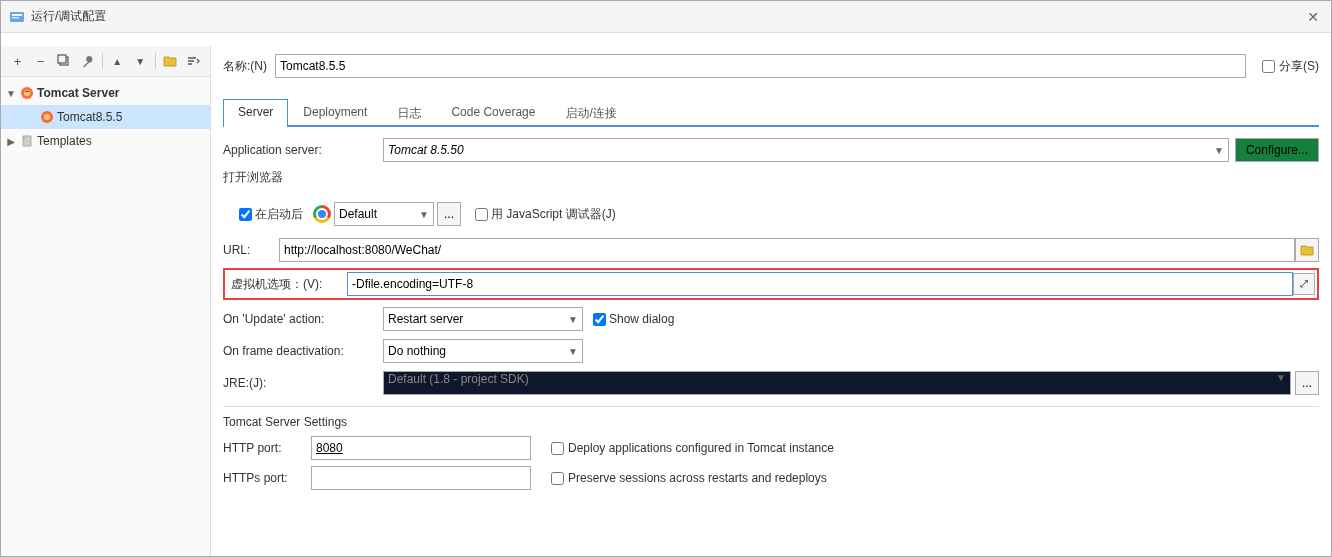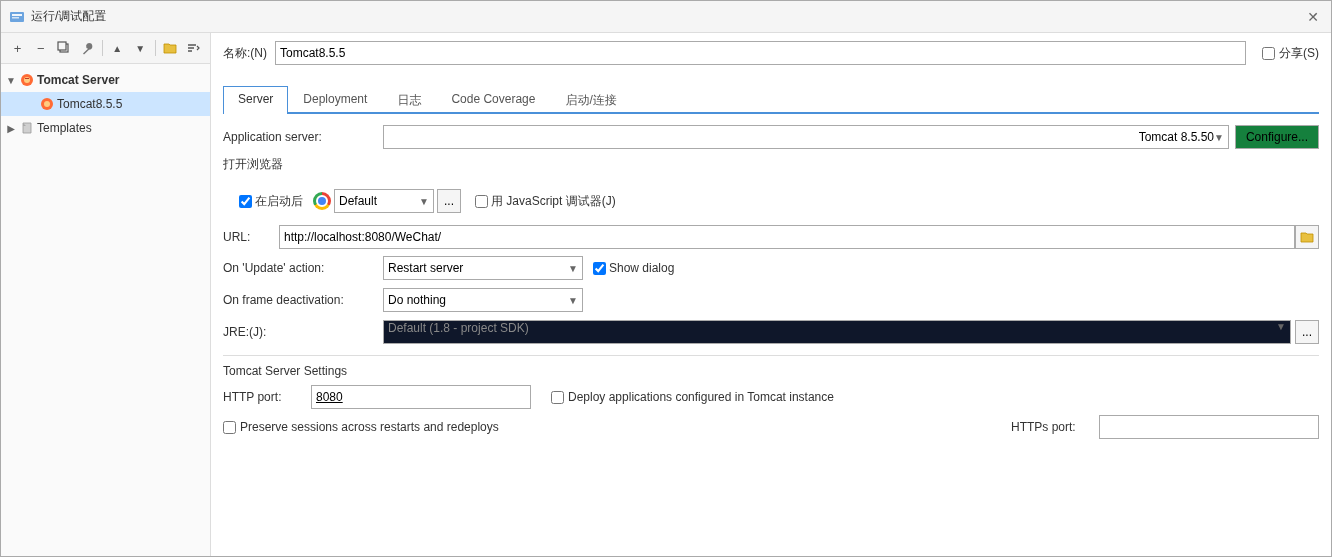--- a/index.html
+++ b/index.html
@@ -12,20 +12,21 @@
       overflow: hidden;
     }
 
     .window {
       width: 1332px;
       height: 557px;
       background: #ffffff;
       border: 1px solid #aaa;
       display: flex;
       flex-direction: column;
+      gap: 13px;
     }
 
     .title-bar {
       background: #f5f5f5;
       border-bottom: 1px solid #ddd;
       height: 32px;
       display: flex;
       align-items: center;
       padding: 0 8px;
       justify-content: space-between;
@@ -242,22 +243,23 @@
 
     .app-server-dropdown {
       flex: 1;
       height: 24px;
       border: 1px solid #aaa;
       background: #fff;
       font-size: 12px;
       padding: 0 4px;
       display: flex;
       align-items: center;
-      justify-content: flex-end;
-      cursor: pointer;
+      justify-content: space-between;
+      cursor: pointer;
+      font-style: italic;
     }
 
     .configure-btn {
       margin-left: 6px;
       padding: 2px 10px;
       border: 1px solid #aaa;
       background: #15803d;
       font-size: 12px;
       cursor: pointer;
       height: 24px;
@@ -620,20 +622,25 @@
       <div class="url-row">
         <span class="url-label">URL:</span>
         <input type="text" class="url-input" value="http://localhost:8080/WeChat/" style="">
         <div class="url-folder-btn">
           <svg width="14" height="12" viewBox="0 0 14 12">
               <path d="M1 2h5l1 1h6v8H1V2z" fill="#e8c040" stroke="#c09000" stroke-width="0.8"></path>
             </svg>
         </div>
       </div>
 
+      <div class="vm-row">
+        <span class="vm-label">虚拟机选项：(V):</span>
+        <input type="text" class="vm-input" value="-Dfile.encoding=UTF-8" style="">
+        <div class="vm-expand-btn">⤢</div>
+      </div>
 
       <div class="form-row">
         <span class="form-label">On 'Update' action:</span>
         <div class="action-dropdown">
           <span>Restart server</span>
           <span class="dropdown-arrow">▼</span>
         </div>
         <label class="show-dialog-label">
           <input type="checkbox" checked="" style="">
           <span>Show dialog</span>
@@ -667,27 +674,27 @@
         </div>
         <div class="form-row" style="flex:1; margin-bottom:0;">
           <label class="deploy-checkbox-row">
             <input type="checkbox" style="">
             <span>Deploy applications configured in Tomcat instance</span>
           </label>
         </div>
       </div>
 
       <div style="display:flex; gap:20px;">
+        <div class="form-row" style="gap:8px; margin-bottom:0;">
+          <span style="width:80px;font-size:12px;color:#333;">HTTPs port:</span>
+          <input type="text" class="http-input" value="" style="">
+        </div>
         <div class="form-row" style="flex:1; margin-bottom:0;">
           <label class="deploy-checkbox-row">
             <input type="checkbox" style="">
             <span>Preserve sessions across restarts and redeploys</span>
           </label>
         </div>
-        <div class="form-row" style="gap:8px; margin-bottom:0;">
-          <span style="width:80px;font-size:12px;color:#333;">HTTPs port:</span>
-          <input type="text" class="http-input" value="" style="">
-        </div>
       </div>
 
     </div>
   </div>
 </div>
 
 </body></html>

